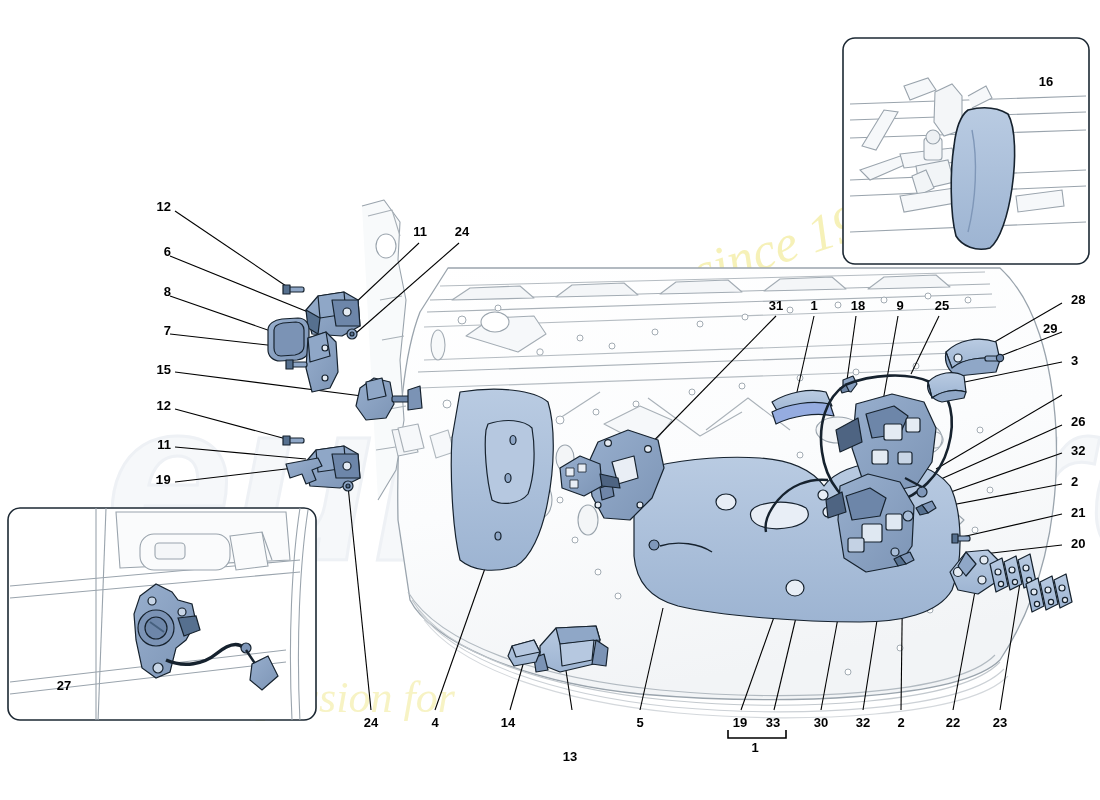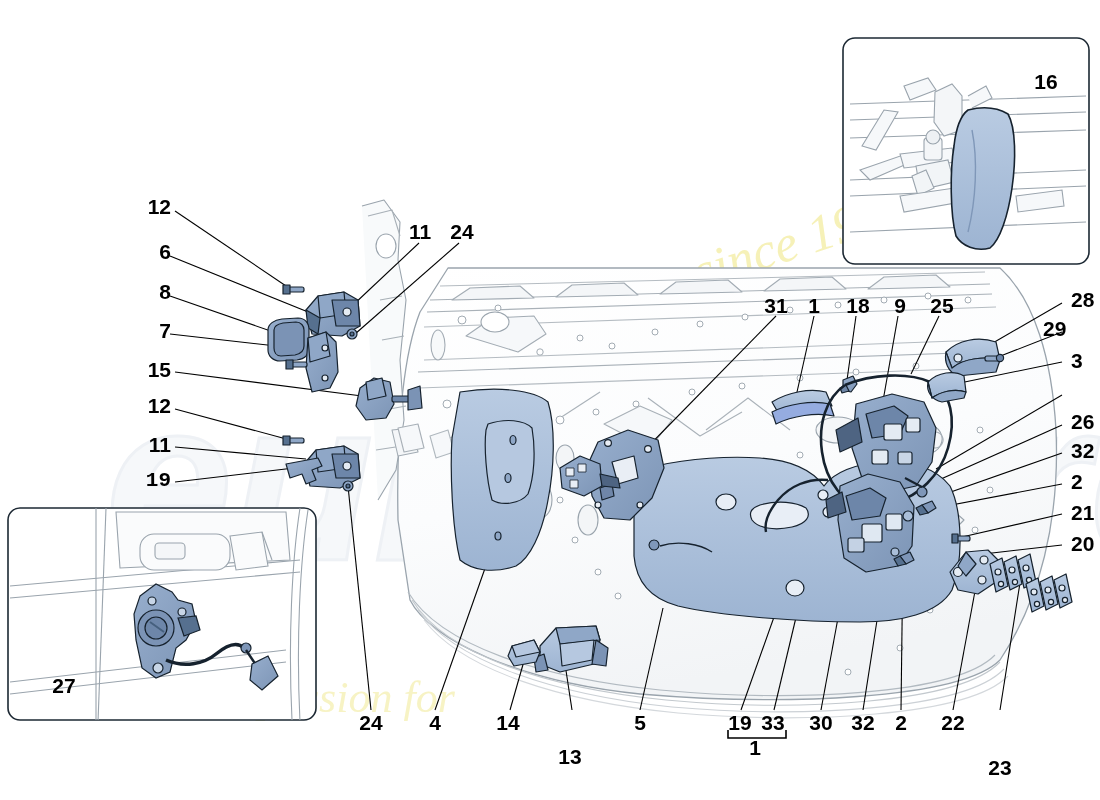--- a/index.html
+++ b/index.html
@@ -13,21 +13,21 @@
     width: 1100px;
     height: 800px;
     background: #ffffff;
     overflow: hidden;
   }
   #art { position: absolute; inset: 0; }
   .callout {
     position: absolute;
     font-family: "Liberation Sans", sans-serif;
     font-weight: bold;
-    font-size: 21px;
+    font-size: 13px;
     color: #000000;
     line-height: 1;
     white-space: nowrap;
     user-select: none;
   }
   .callout.c-right { transform: translate(-100%, -50%); margin-left: 16px; }
   .callout.c-left  { transform: translate(0, -50%); }
   .callout.c-mid   { transform: translate(-50%, -50%); }
 </style>
 </head>
@@ -559,19 +559,19 @@
       <div class="callout c-mid" style="left: 435px; top: 722px;">4</div>
       <div class="callout c-mid" style="left: 508px; top: 722px;">14</div>
       <div class="callout c-mid" style="left: 570px; top: 756px;">13</div>
       <div class="callout c-mid" style="left: 640px; top: 722px;">5</div>
       <div class="callout c-mid" style="left: 740px; top: 722px;">19</div>
       <div class="callout c-mid" style="left: 773px; top: 722px;">33</div>
       <div class="callout c-mid" style="left: 821px; top: 722px;">30</div>
       <div class="callout c-mid" style="left: 863px; top: 722px;">32</div>
       <div class="callout c-mid" style="left: 901px; top: 722px;">2</div>
       <div class="callout c-mid" style="left: 953px; top: 722px;">22</div>
-      <div class="callout c-mid" style="left: 1000px; top: 722px; margin-top: 45px;">23</div>
+      <div class="callout c-mid" style="left: 1000px; top: 722px;">23</div>
       <div class="callout c-mid" style="left: 1046px; top: 81px;">16</div>
       <div class="callout c-mid" style="left: 64px; top: 685px;">27</div>
       <div class="callout c-mid" style="left: 755px; top: 747px;">1</div>
     </div>
 
 </div>
 
 </body></html>

